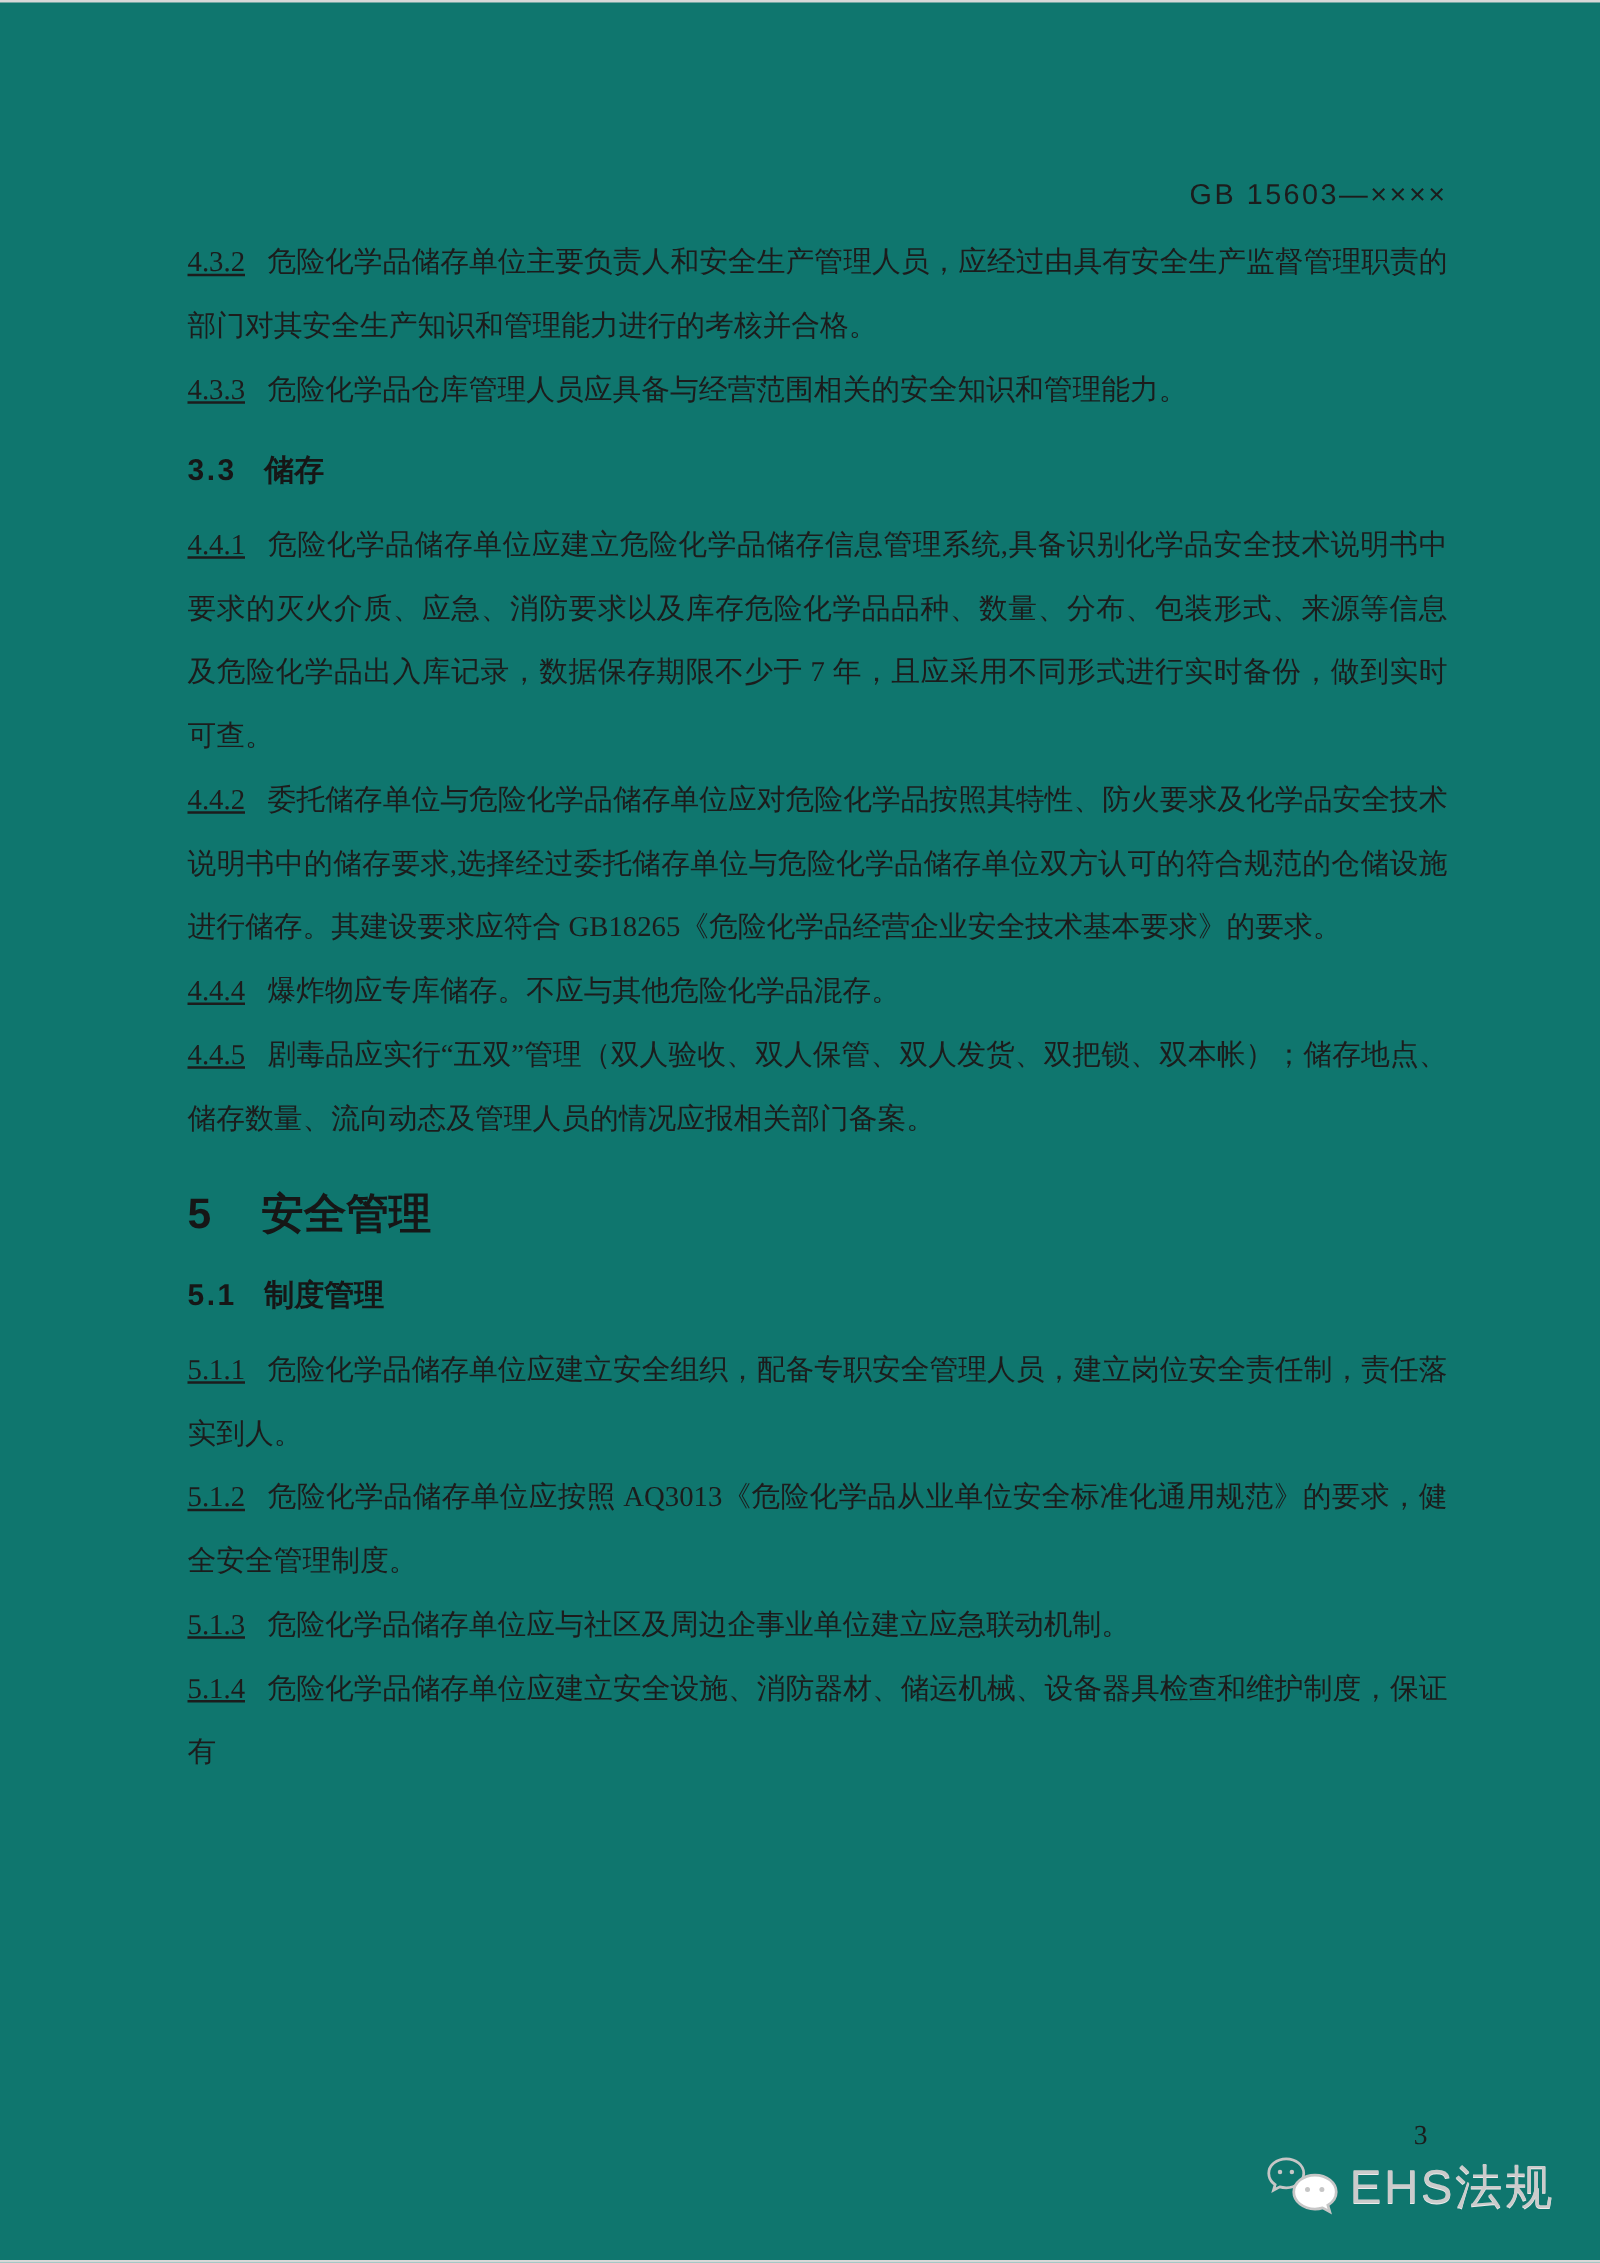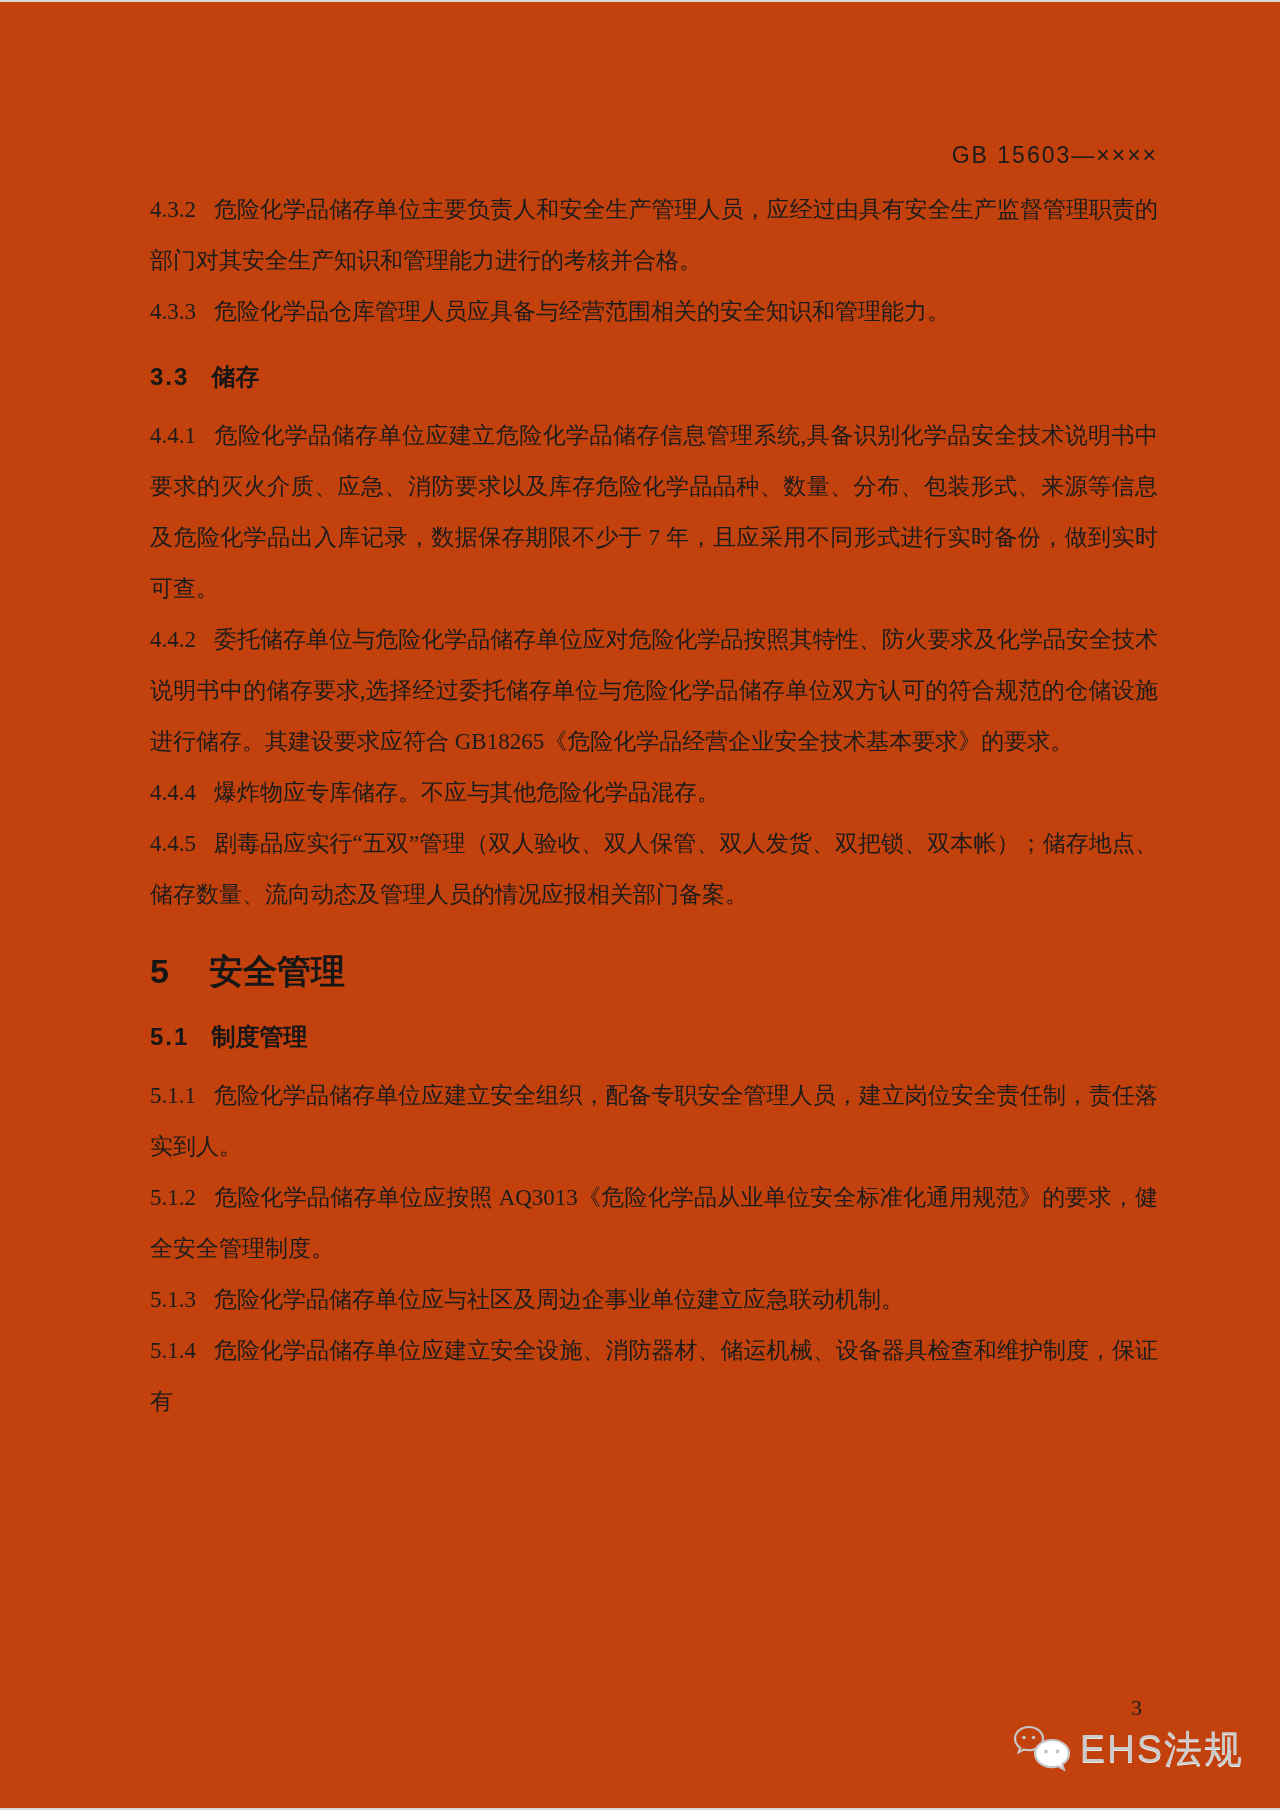--- a/index.html
+++ b/index.html
@@ -1,19 +1,19 @@
 <!DOCTYPE html>
 <html><head>
 <meta charset="utf-8">
 <style>
   html,body { margin:0; padding:0; background:#ffffff; }
   .page {
     position:relative;
     width:1280px; height:1810px;
-    background:#c2410c;
+    background:#0f766e;
     box-sizing:border-box;
     border-top:2px solid #d8d8d8;
     border-bottom:2px solid #d8d8d8;
     overflow:hidden;
     font-family:"Liberation Serif","DejaVu Serif",serif;
     color:#1c1c1c;
   }
   .doc-header {
     position:absolute; top:140px; right:122px;
     font-family:"Liberation Sans","DejaVu Sans",sans-serif;
@@ -21,21 +21,21 @@
   }
   .content {
     position:absolute; left:150px; top:182px; width:1008px;
   }
   .para {
     margin:0;
     font-size:23px; line-height:51px;
     text-align:justify;
     text-justify:inter-ideograph;
   }
-  .cnum { padding-right:18px; }
+  .cnum { padding-right:18px;text-decoration:underline; }
   .h1 {
     margin:26px 0 12px;
     font-family:"Liberation Sans","DejaVu Sans",sans-serif;
     font-size:34px; font-weight:700; line-height:51px; color:#161616;
   }
   .h1 .hnum { padding-right:40px; }
   .h2 {
     margin:14px 0 8px;
     font-family:"Liberation Sans","DejaVu Sans",sans-serif;
     font-size:24px; font-weight:700; line-height:51px; color:#161616;

